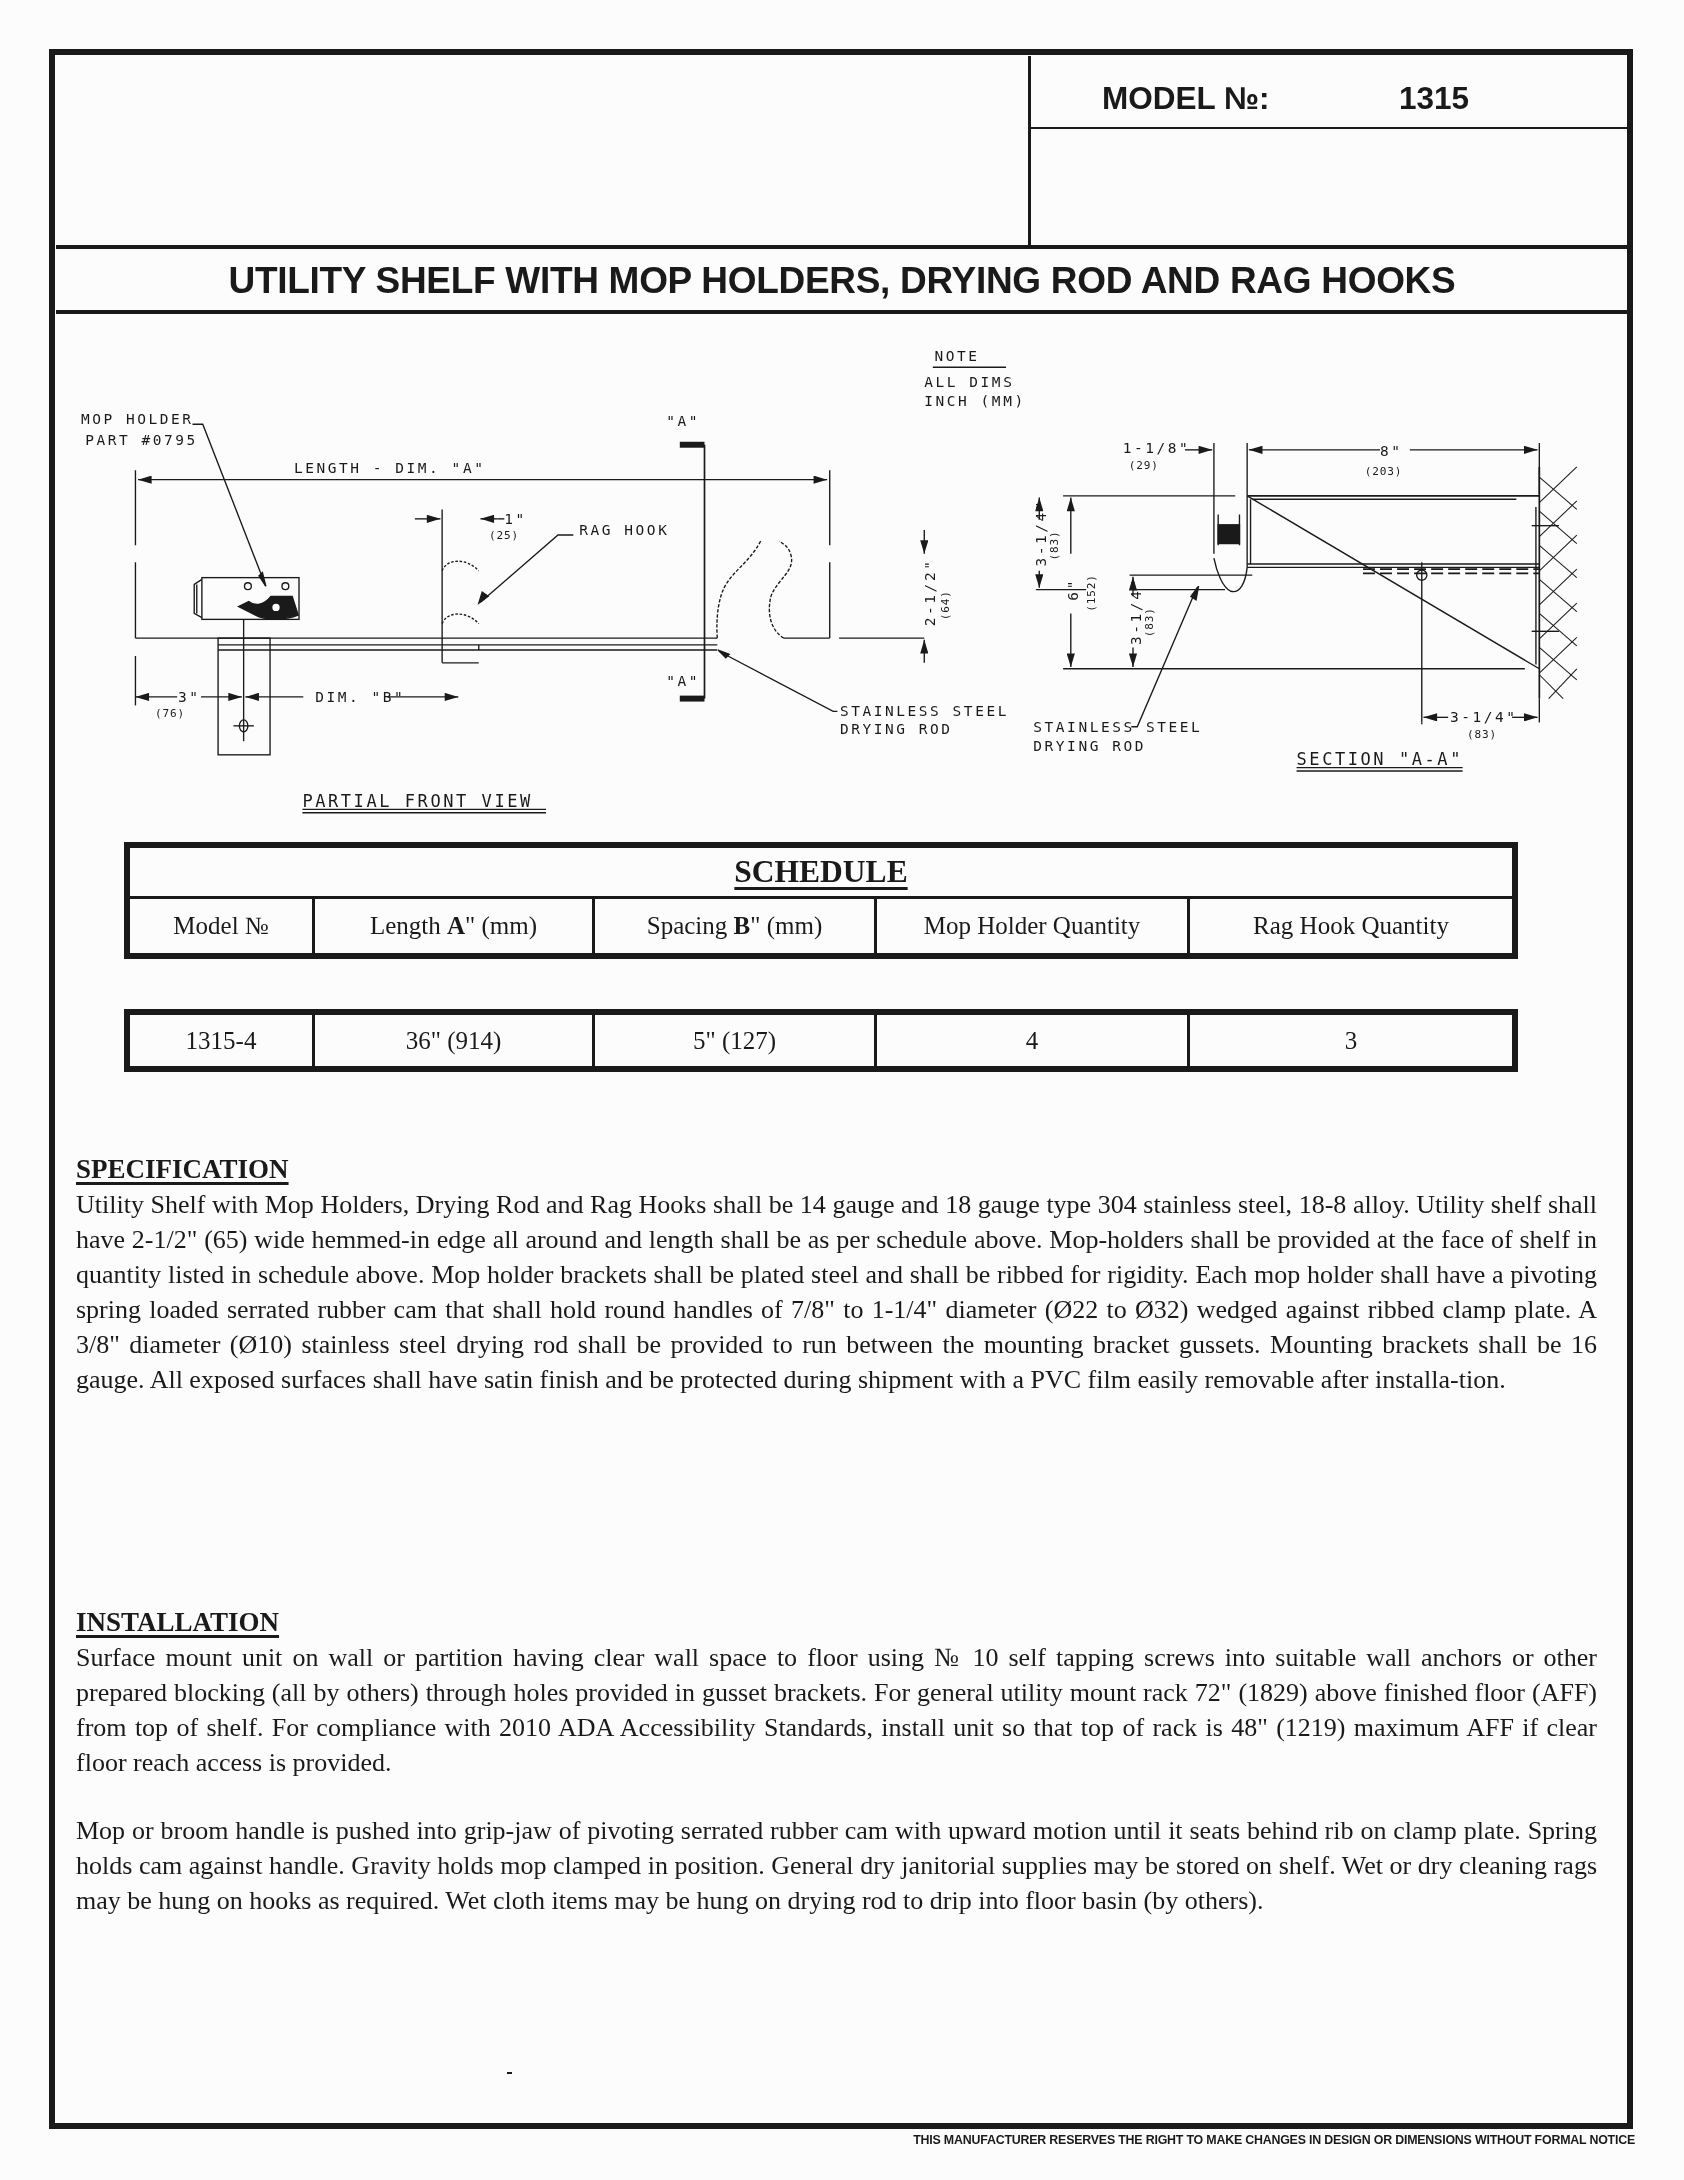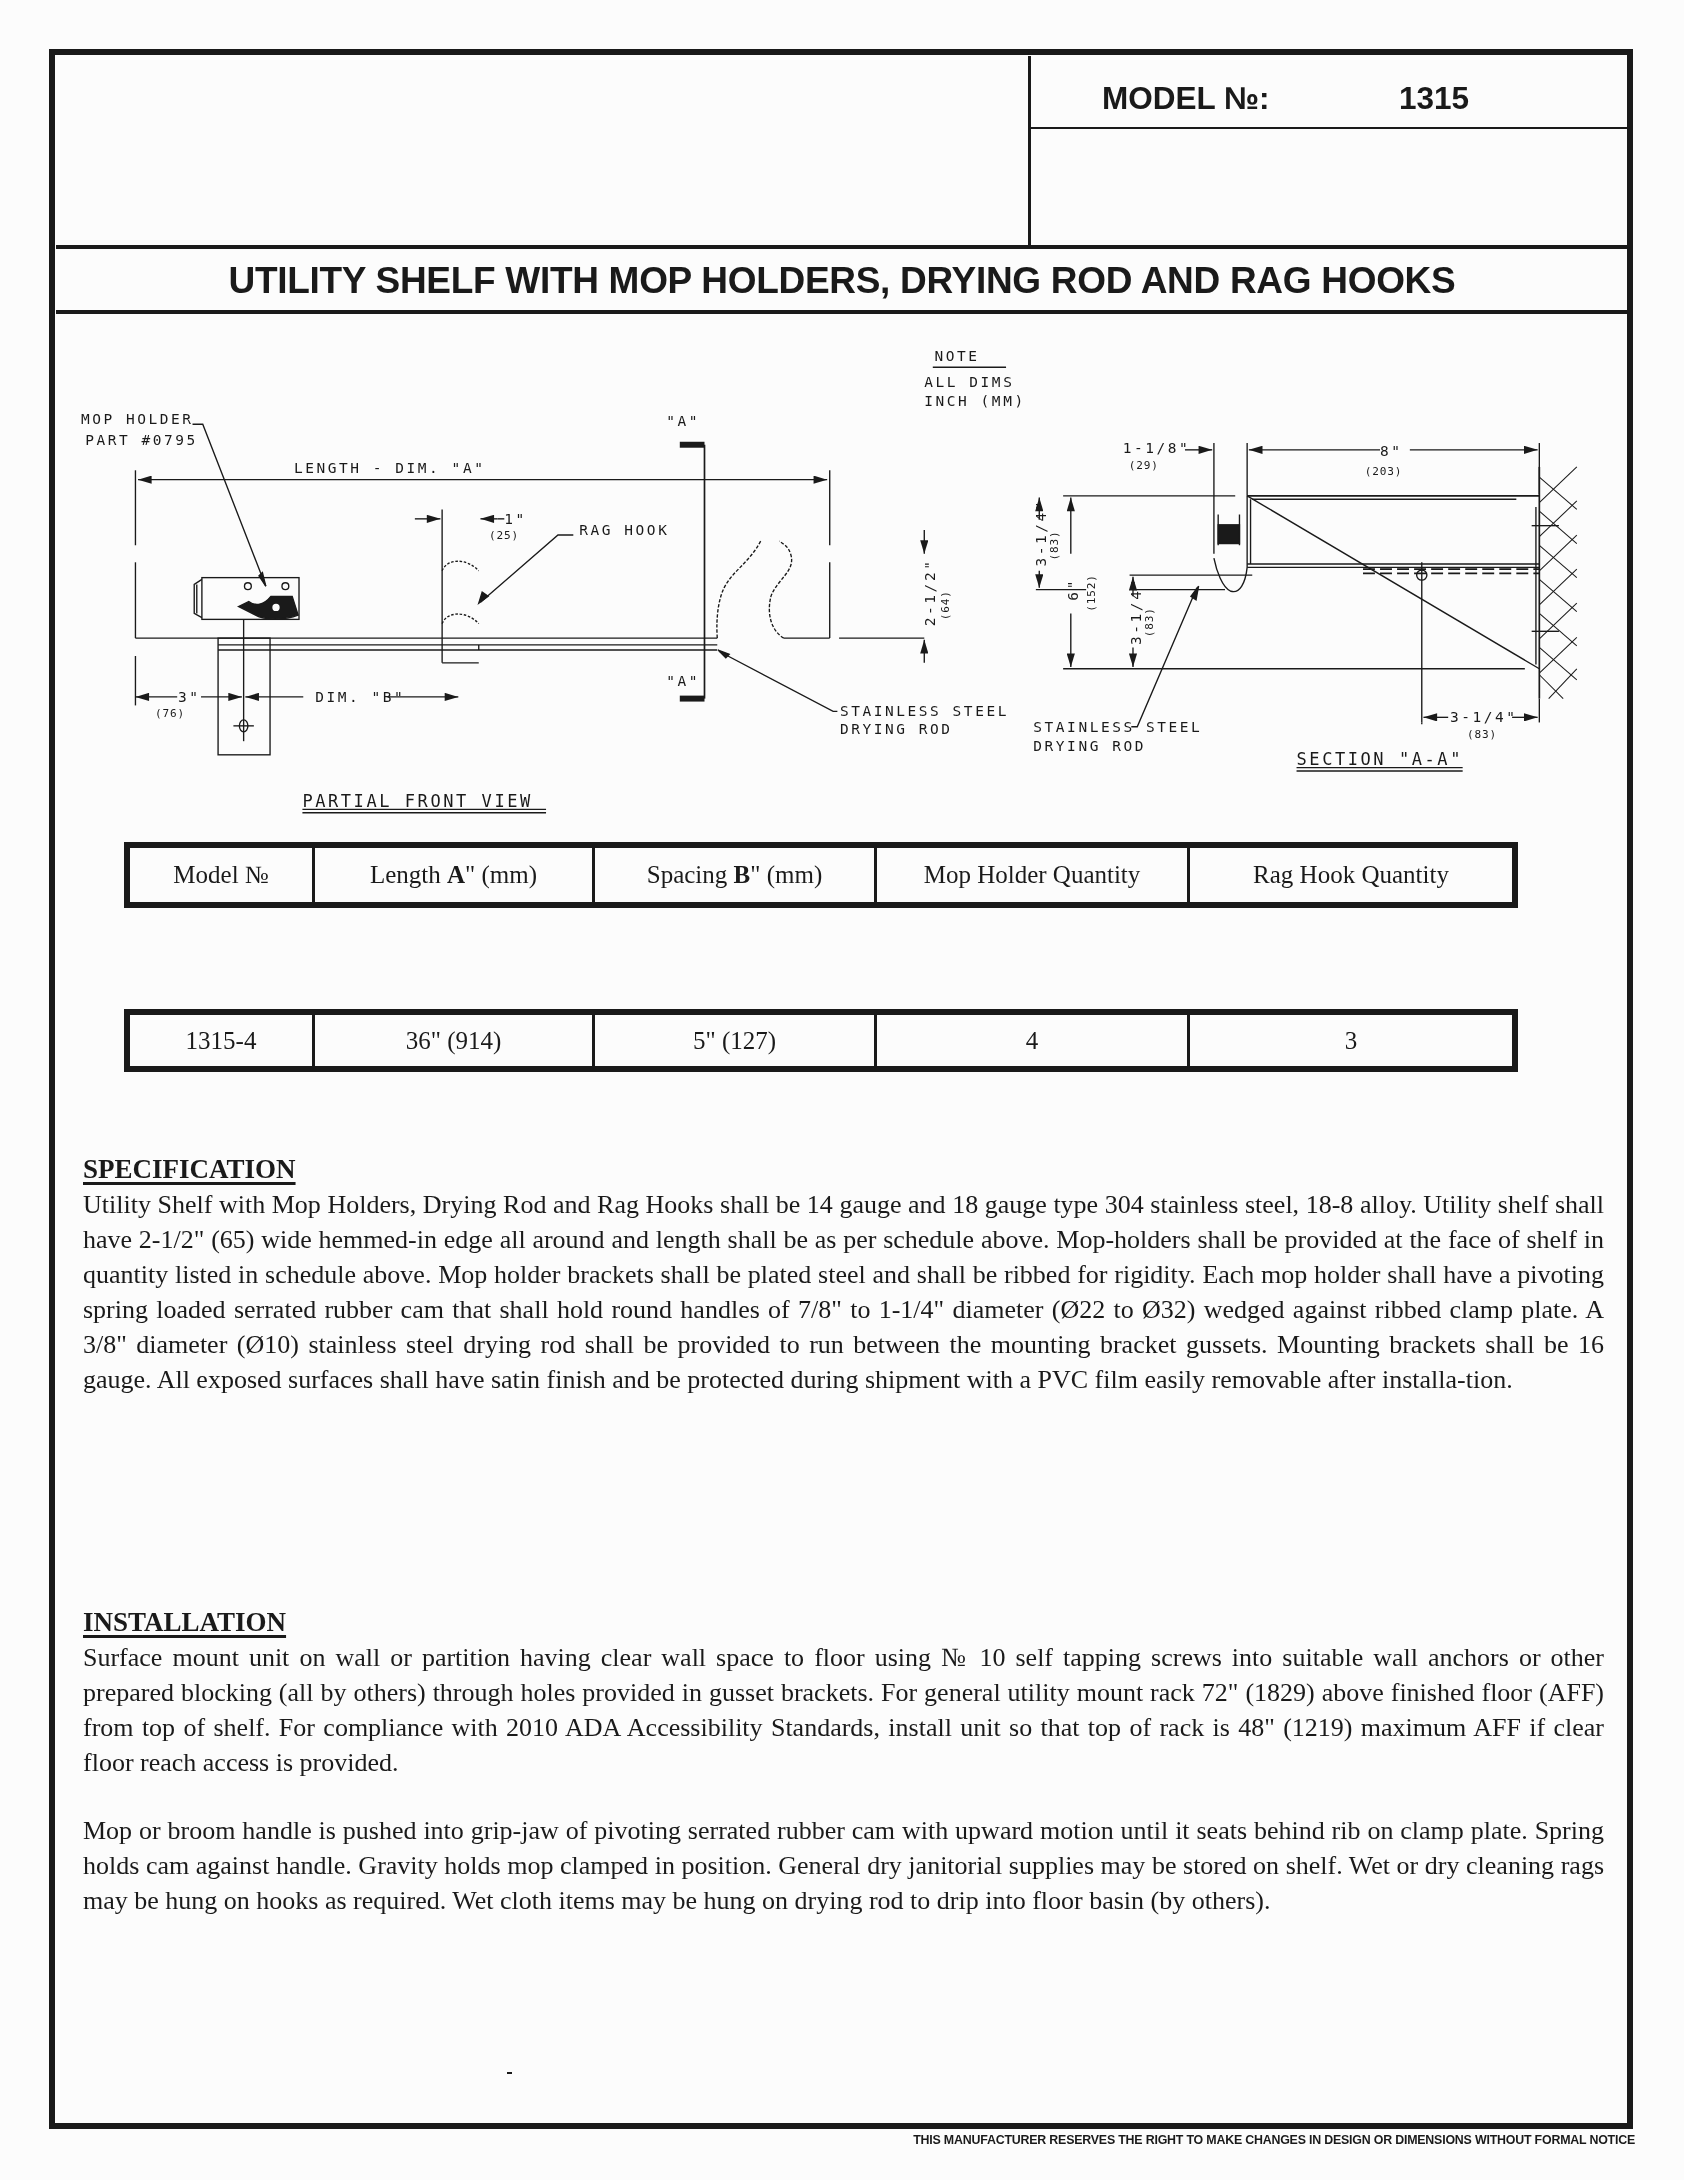--- a/index.html
+++ b/index.html
@@ -22,21 +22,21 @@
   .cad-sm { font-family: "DejaVu Sans Mono", monospace; font-size: 13px; fill: #1a1a1a; letter-spacing: 1px; }
   table.sched { position: absolute; left: 124px; border-collapse: collapse; font-family: "Liberation Serif", serif; }
   table.sched td { border: 3.4px solid #1a1a1a; text-align: center; font-size: 25px; padding: 0; }
   table.sched.head { top: 842px; width: 1394px; }
   table.sched.head .sched-title { height: 48px; font-weight: bold; font-size: 31.5px; }
   table.sched.head .sched-title span { text-decoration: underline; text-decoration-thickness: 3.4px; text-underline-offset: 5.1px; }
   table.sched.head tr.cols td { height: 54px; }
   table.sched.data { top: 1009px; width: 1394px; padding-left: 24px; }
   table.sched.data td { height: 51px; }
   table.sched { border: 6px solid #1a1a1a; }
-  .section { position: absolute; left: 83px; width: 1521px; font-family: "Liberation Serif", serif; font-size: 26px; line-height: 35px; text-align: justify; }
+  .section { position: absolute; left: 76px; width: 1521px; font-family: "Liberation Serif", serif; font-size: 26px; line-height: 35px; text-align: justify; }
   .section h2 { margin: 0; font-size: 27px; font-weight: bold; text-decoration: underline; text-decoration-thickness: 3.4px; text-underline-offset: 4.3px; line-height: 35px; }
   .section p { margin: 0; }
   .footer-note { position: absolute; left: 49px; top: 2133px; width: 1586px; text-align: right; font-family: "Liberation Sans", sans-serif; font-weight: bold; font-size: 12.4px; letter-spacing: -0.2px; }
   .stray-dash { position: absolute; left: 507px; top: 2072px; width: 5.1px; height: 1.7px; background: #1a1a1a; }
 </style>
 </head>
 <body>
 
 <div class="frame"></div>
 
@@ -234,20 +234,25 @@
   <text class="cad-sm" x="0" y="0" transform="translate(1353,748) rotate(-90)">(83)</text>
   <text class="cad" x="1702" y="848">3-1/4"</text>
   <text class="cad-sm" x="1722" y="866">(83)</text>
   <text class="cad" x="1213" y="859">STAINLESS STEEL</text>
   <text class="cad" x="1213" y="881">DRYING ROD</text>
   <text class="cad" x="1522" y="898" style="font-size:20px">SECTION "A-A"</text>
 </svg>
 
 <table class="sched head">
   <tbody>
+      <tr>
+    <td colspan="5" class="sched-title">
+      <span>SCHEDULE</span>
+    </td>
+  </tr>
   <tr class="cols">
     <td style="width:182px"><span>Model №</span></td>
     <td style="width:277px"><span>Length </span><b>A</b><span>" (mm)</span></td>
     <td style="width:279px"><span>Spacing </span><b>B</b><span>" (mm)</span></td>
     <td style="width:310px"><span>Mop Holder Quantity</span></td>
     <td><span>Rag Hook Quantity</span></td>
   </tr>
 </tbody>
   </table>
 

